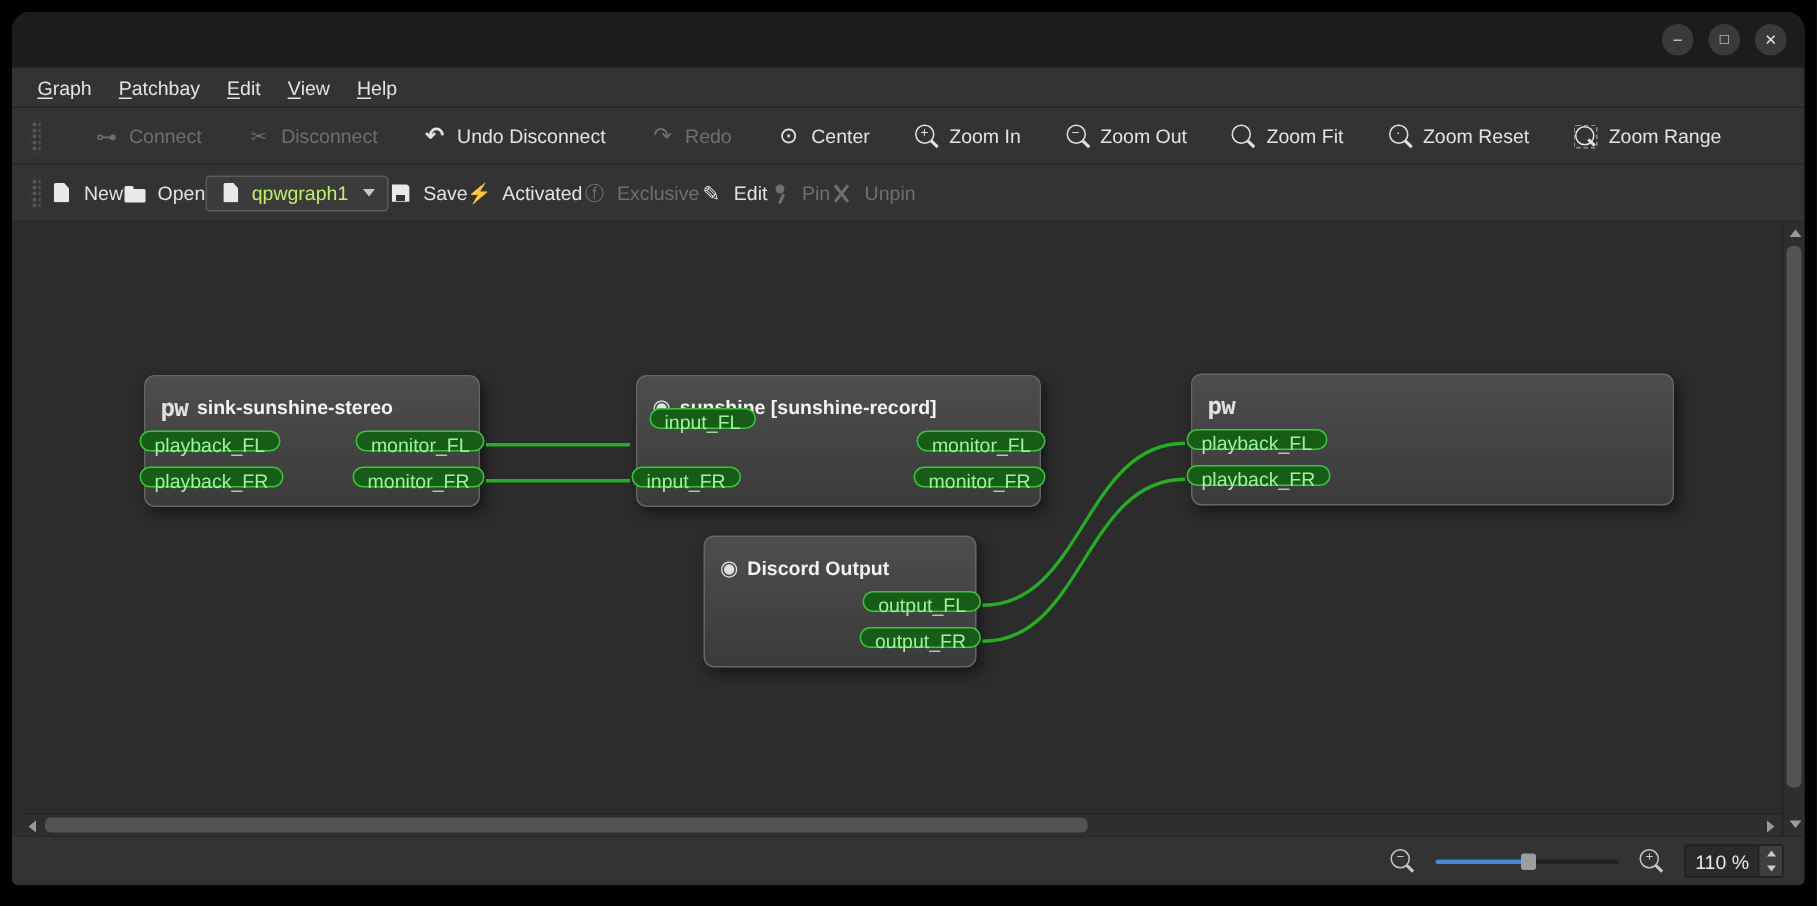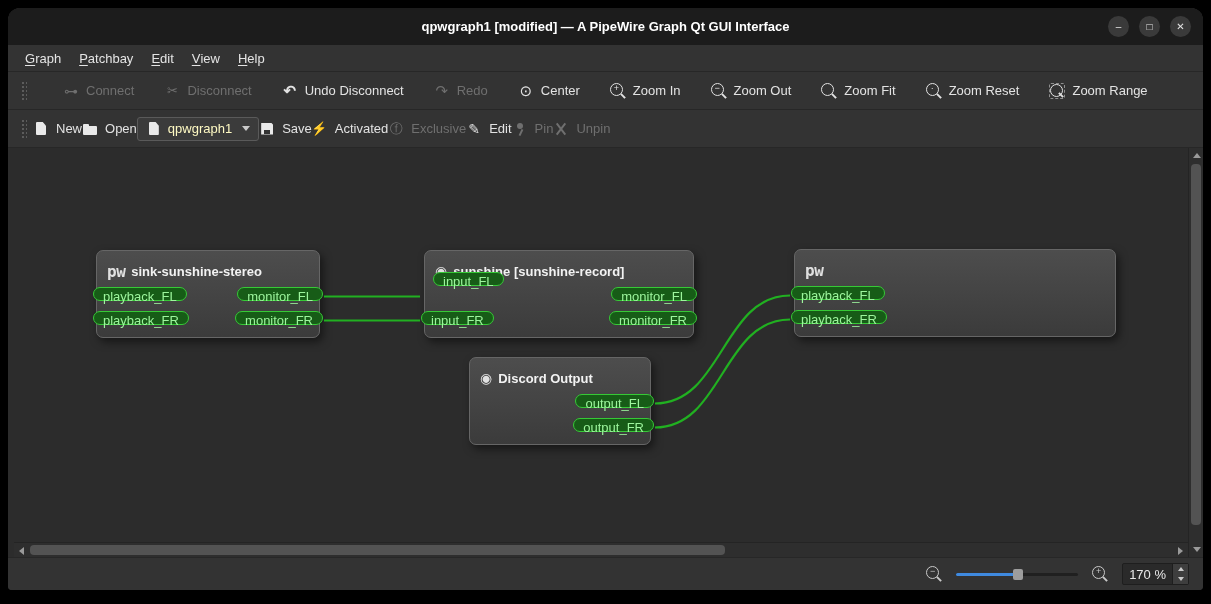--- a/index.html
+++ b/index.html
@@ -70,21 +70,21 @@
     border-radius:50%; background:currentColor; }
   .ic-pin-icon::after { content:""; position:absolute; bottom:1px; left:8px; width:2px; height:7px;
     background:currentColor; transform:rotate(25deg); }
   .ic-unpin-icon::before { content:""; position:absolute; left:7px; top:1px; width:2px; height:14px;
     background:currentColor; transform:rotate(38deg); }
   .ic-unpin-icon::after { content:""; position:absolute; left:7px; top:1px; width:2px; height:14px;
     background:currentColor; transform:rotate(-38deg); }
 
   
   .combo { display:flex; align-items:center; gap:6px; background:#3b3b3b; border:1px solid #5a5a5a;
-    border-radius:3px; padding:3px 8px; color:#fef9c3; font-size:13px; }
+    border-radius:3px; padding:3px 8px; color:#bef264; font-size:13px; }
   .combo .caret { width:0; height:0; border-left:4px solid transparent; border-right:4px solid transparent;
     border-top:5px solid #c9c9c9; margin-left:4px; }
 
   
   .canvas-wrap { flex:1; position:relative; background:#2c2c2c; }
   .canvas { position:absolute; left:6px; top:0; right:15px; bottom:15px; overflow:hidden; }
   .wires { position:absolute; left:0; top:0; width:100%; height:100%; z-index:2; pointer-events:none; }
   .node { position:absolute; z-index:1; border:1px solid #666666; border-radius:7px;
     background:linear-gradient(180deg,#4d4d4d,#3b3b3b); box-shadow:3px 4px 9px rgba(0,0,0,.5); }
   .node-title { display:flex; align-items:center; gap:6px; padding:8px 10px 0 10px; height:32px;
@@ -129,21 +129,20 @@
   .spin-arrows > div { flex:1; background:#3e3e3e; display:flex; align-items:center; justify-content:center; }
   .spin-arrows .tri.up   { border-bottom-color:#c9c9c9; border-left-width:3px; border-right-width:3px; border-bottom-width:4px; }
   .spin-arrows .tri.down { border-top-color:#c9c9c9; border-left-width:3px; border-right-width:3px; border-top-width:4px; }
 </style>
 </head>
 <body>
 
 <div class="window">
 
   <div class="titlebar">
-    <span class="title">qpwgraph1 [modified] — A PipeWire Graph Qt GUI Interface</span>
     <div class="winbtns">
       <div class="winbtn">–</div>
       <div class="winbtn">□</div>
       <div class="winbtn">✕</div>
     </div>
   </div>
 
   <div class="menubar">
       <div class="menu-item"><u>G</u>raph</div>
       <div class="menu-item"><u>P</u>atchbay</div>
@@ -308,21 +307,21 @@
       </span>
     <div class="slider">
       <div class="track"></div>
       <div class="fill" id="slider-fill" style="width: 51%;"></div>
       <div class="handle" id="slider-handle" style="left: calc(51% - 5px);"></div>
     </div>
     <span class="zoomicon">
         <span class="ic ic-mag plus"></span>
       </span>
     <div class="spinbox">
-      <div class="spin-value">170 %</div>
+      <div class="spin-value">110 %</div>
       <div class="spin-arrows">
         <div>
             <div class="tri up"></div>
           </div>
         <div>
             <div class="tri down"></div>
           </div>
       </div>
     </div>
   </div>

